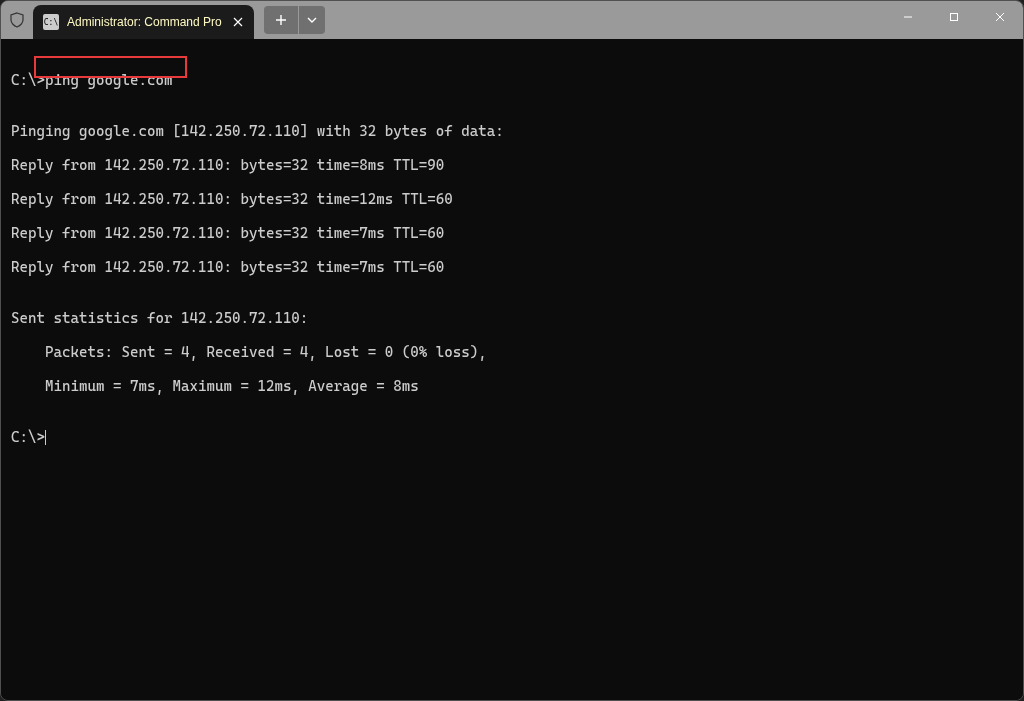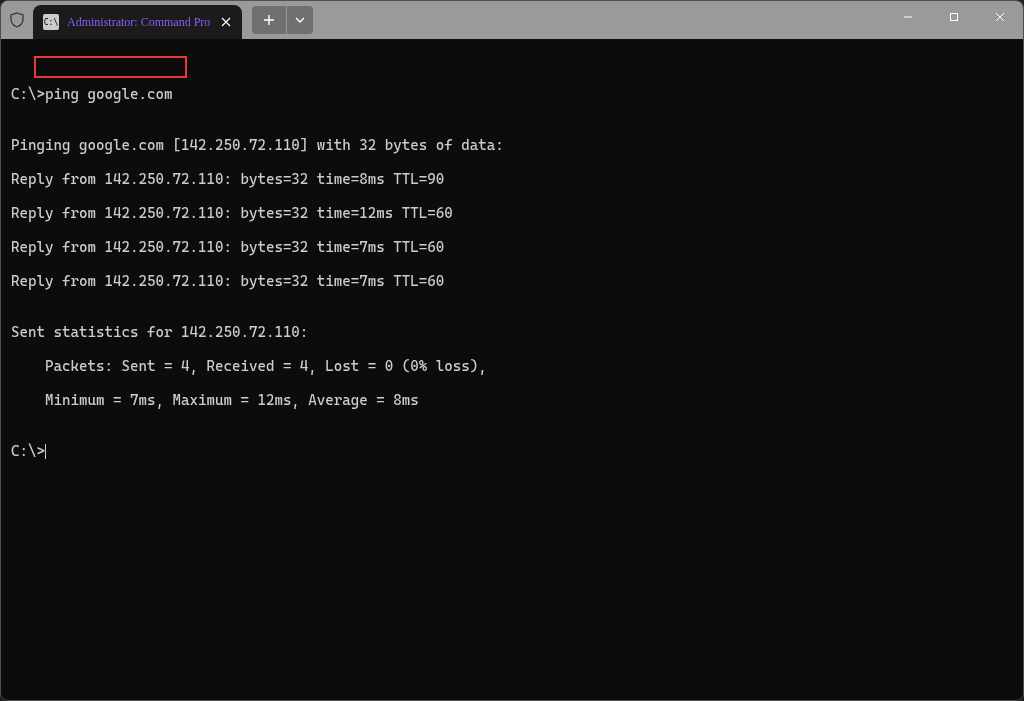--- a/index.html
+++ b/index.html
@@ -54,26 +54,25 @@
       background: #ccc;
       display: flex;
       align-items: center;
       justify-content: center;
       font-size: 8px;
       color: #000;
       font-family: monospace;
       border-radius: 2px;
     }
     .tab-title {
-      color: #8b5cf6;
+      color: #fef9c3;
       font-size: 12px;
       flex: 1;
       white-space: nowrap;
       overflow: hidden;
-      font-family: Liberation Serif, serif;
     }
     .tab-close {
       color: #ffffff;
       font-size: 14px;
       width: 16px;
       text-align: center;
       cursor: pointer;
     }
     .new-tab-btn {
       background: #707070;
@@ -111,21 +110,21 @@
       width: 46px;
       display: flex;
       align-items: center;
       justify-content: center;
       color: #ffffff;
       cursor: pointer;
     }
     .terminal {
       background: #0c0c0c;
       height: calc(100% - 38px);
-      padding: 30px 10px;
+      padding: 16px 10px;
       font-family: Consolas, "Cascadia Mono", monospace;
       font-size: 14.5px;
       line-height: 17px;
       color: #cccccc;
       white-space: pre;
       position: relative;
     }
     .highlight-box {
       border: 2px solid #e83a3a;
       position: absolute;

